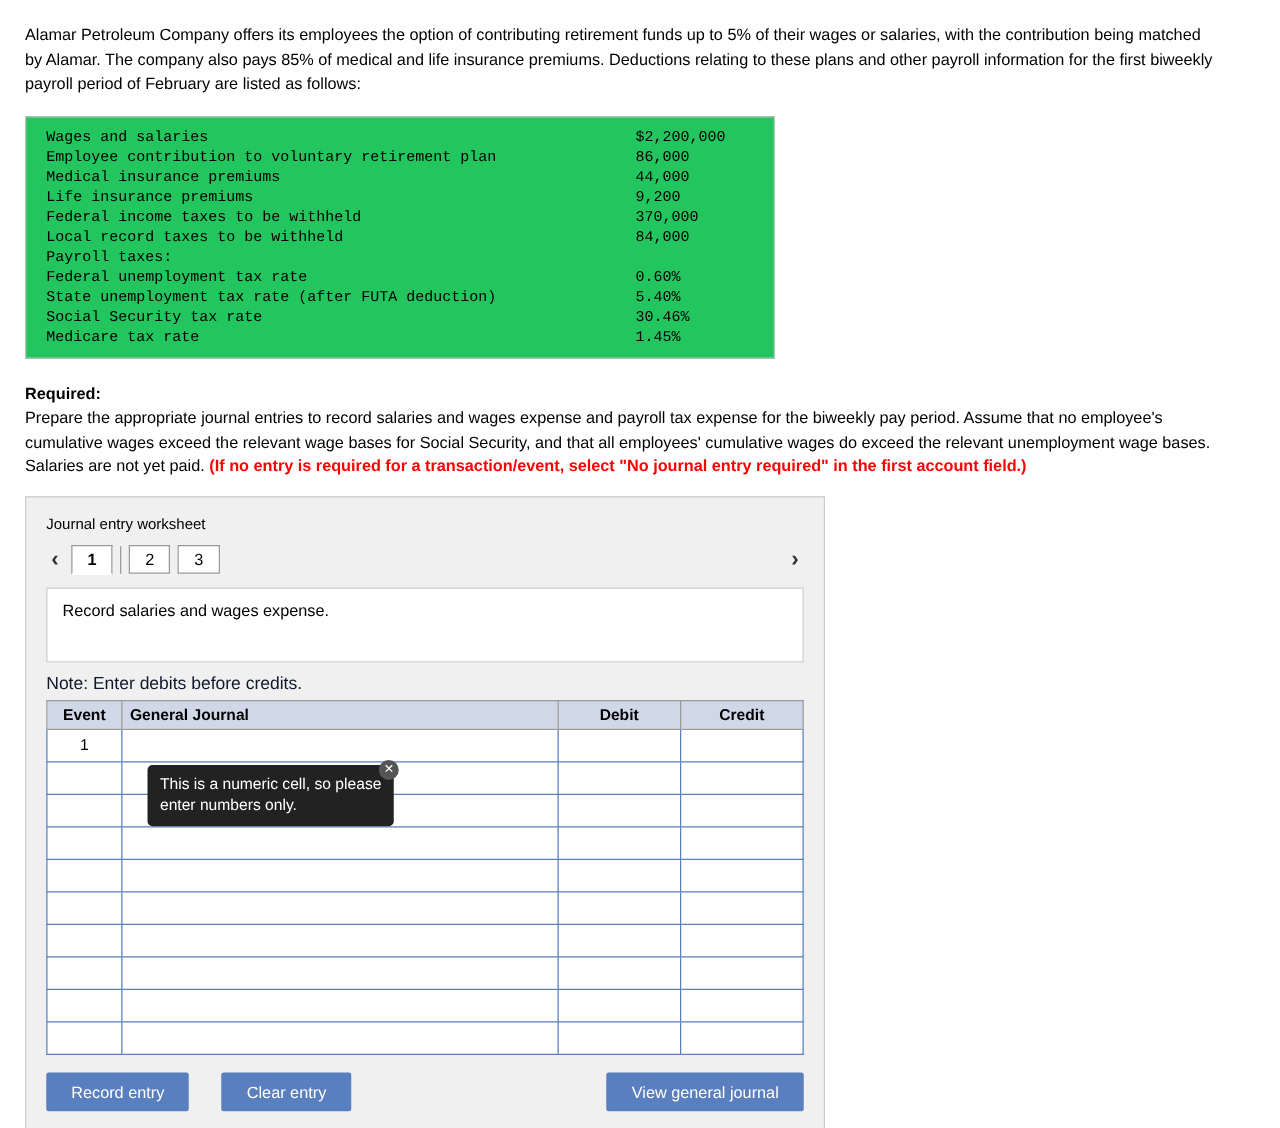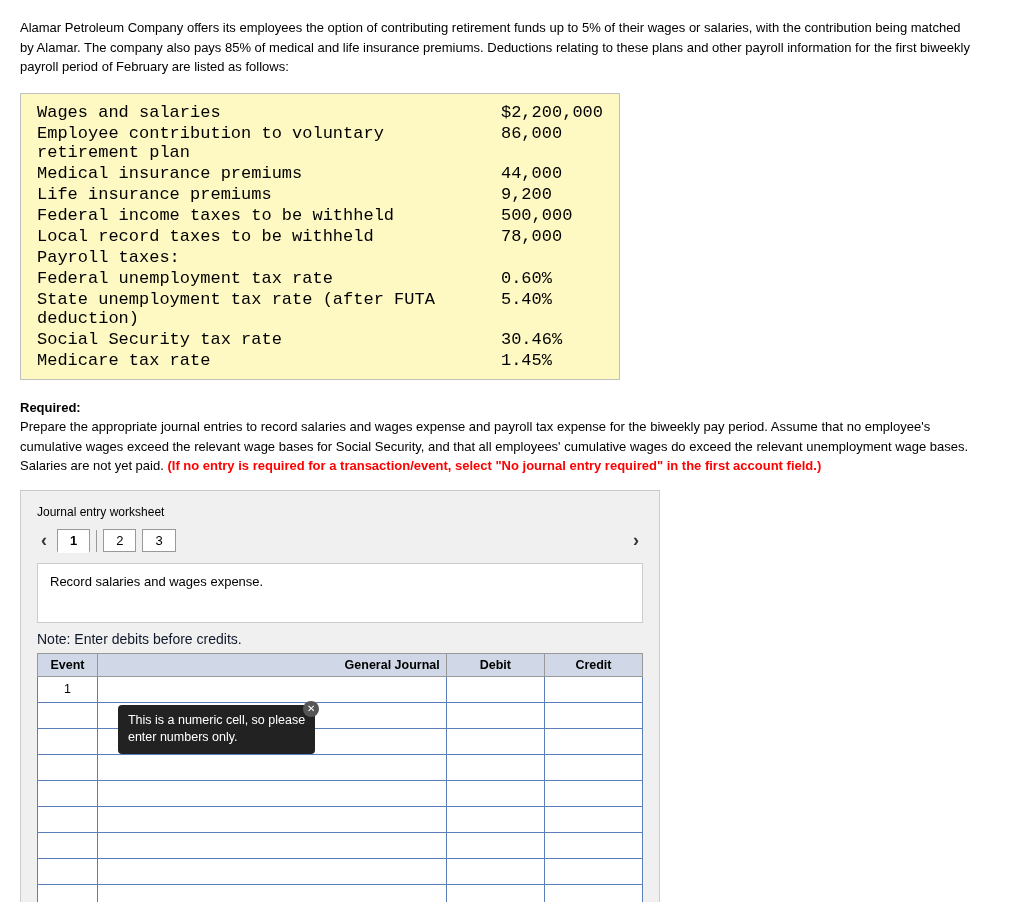--- a/index.html
+++ b/index.html
@@ -13,26 +13,26 @@
       min-height: 902px;
     }
     .intro-text {
       font-size: 13px;
       line-height: 1.5;
       margin-bottom: 16px;
       max-width: 950px;
     }
     .data-table {
       border: 1px solid #c0c0c0;
-      background: #fef9c3;
+      background: #22c55e;
       padding: 8px 12px;
       margin-bottom: 18px;
       max-width: 600px;
       font-family: 'Courier New', monospace;
-      font-size: 17px;
+      font-size: 12px;
     }
     .data-table table {
       width: 100%;
       border-collapse: collapse;
     }
     .data-table td {
       padding: 1px 4px;
       vertical-align: top;
     }
     .data-table td.value {
@@ -112,21 +112,21 @@
       background: #fff;
       font-size: 12.5px;
     }
     .journal-table th {
       background: #d0d8e8;
       border: 1px solid #999;
       padding: 4px 6px;
       text-align: center;
       font-weight: bold;
     }
-    .journal-table th.gj-col { text-align: right; }
+    .journal-table th.gj-col { text-align: left; }
     .journal-table td {
       border: 1px solid #5a7fbb;
       padding: 0;
       height: 26px;
     }
     .journal-table td.event-cell {
       text-align: center;
       border: 1px solid #5a7fbb;
       vertical-align: middle;
       padding: 2px;
@@ -234,25 +234,25 @@
         <tr>
           <td>Medical insurance premiums</td>
           <td class="value">44,000</td>
         </tr>
         <tr>
           <td>Life insurance premiums</td>
           <td class="value">9,200</td>
         </tr>
         <tr>
           <td>Federal income taxes to be withheld</td>
-          <td class="value">500,000</td>
+          <td class="value">370,000</td>
         </tr>
         <tr>
           <td>Local record taxes to be withheld</td>
-          <td class="value">78,000</td>
+          <td class="value">84,000</td>
         </tr>
         <tr>
           <td>Payroll taxes:</td>
           <td class="value"></td>
         </tr>
         <tr>
           <td>Federal unemployment tax rate</td>
           <td class="value">0.60%</td>
         </tr>
         <tr>

